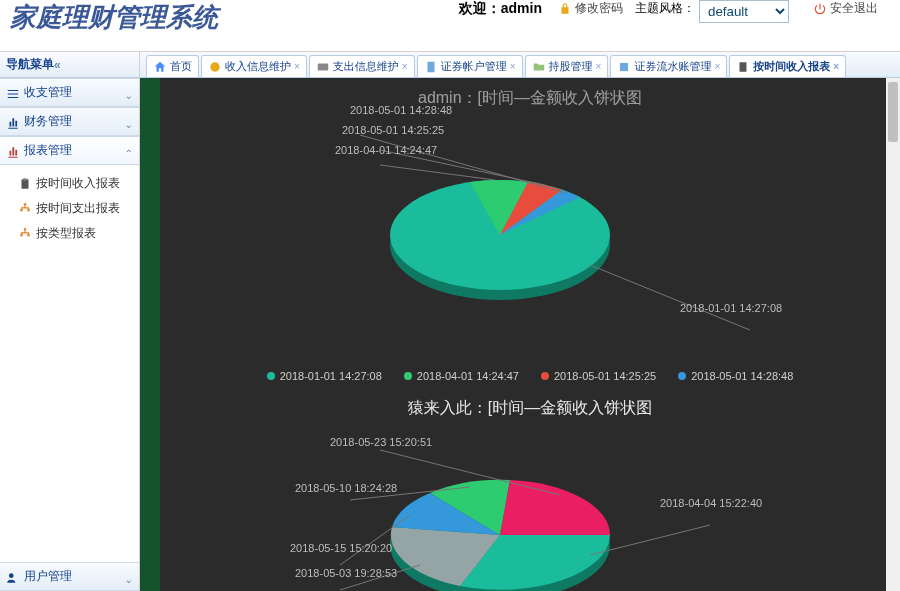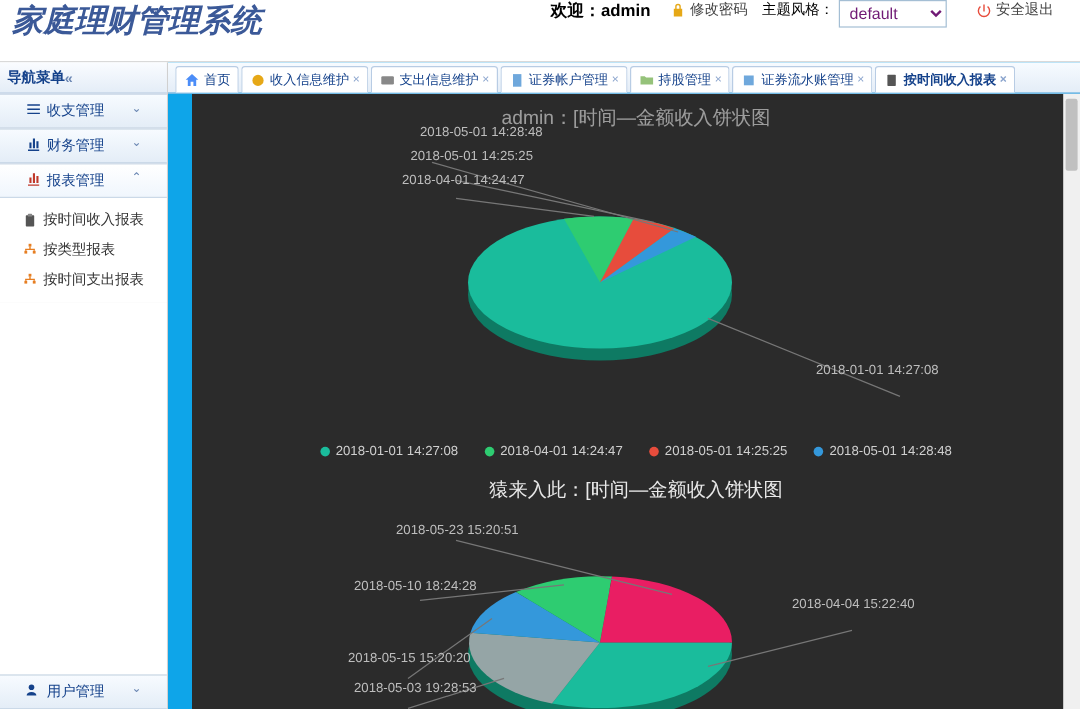--- a/index.html
+++ b/index.html
@@ -5,34 +5,34 @@
 * { box-sizing: border-box; margin: 0; padding: 0; }
 body { font-family: "Microsoft YaHei", Arial, sans-serif; font-size: 12px; background: #fff; width: 900px; height: 591px; overflow: hidden; position: relative; }
 
 .header { height: 52px; display: flex; align-items: flex-start; padding: 0 10px; border-bottom: 1px solid #d0d0d0; }
 .app-title { font-family: "KaiTi", "STKaiti", serif; font-size: 26px; color: #3b5998; font-style: italic; font-weight: bold; flex: 0 0 auto; }
 .header-spacer { flex: 1; }
 .welcome { font-size: 14px; font-weight: bold; margin-right: 16px; }
 .welcome b { color: #000; }
 .hdr-link { display: inline-flex; align-items: center; gap: 3px; margin-right: 12px; color: #444; cursor: pointer; }
 .hdr-link svg { width: 14px; height: 14px; }
-.theme-select { border: 1px solid #a4bed4; padding: 2px 4px; width: 90px; background: #fff; color: #701a75; }
+.theme-select { border: 1px solid #a4bed4; padding: 2px 4px; width: 90px; background: #fff; color: #0c4a6e; }
 .logout svg { fill: #e74c3c; }
 
 .main { display: flex; height: calc(100% - 52px); }
 
 .sidebar { width: 142px; border-right: 1px solid #d0d0d0; background: #f4f4f4; display: flex; flex-direction: column; }
 .nav-title { background: linear-gradient(#fafcff,#e4edf7); border-bottom: 1px solid #b8cce4; padding: 4px 6px; font-weight: bold; color: #15428b; display: flex; align-items: center; justify-content: flex-start; }
-.accordion-head { background: linear-gradient(#f7fbff,#e4edf7); border-top: 1px solid #cbd9e8; border-bottom: 1px solid #cbd9e8; padding: 5px 21px; color: #15428b; display: flex; align-items: flex-start; gap: 4px; cursor: pointer; }
+.accordion-head { background: linear-gradient(#f7fbff,#e4edf7); border-top: 1px solid #cbd9e8; border-bottom: 1px solid #cbd9e8; padding: 5px 6px; color: #15428b; display: flex; align-items: flex-end; gap: 4px; cursor: pointer; }
 .accordion-head .arrow { margin-left: auto; font-size: 10px; color: #6b87b3; }
 .accordion-body { background: #fff; padding: 6px 0; }
 .tree-item { padding: 4px 18px; display: flex; align-items: center; gap: 4px; cursor: pointer; color: #333; }
 .sidebar-spacer { flex: 1; background: #fff; }
 
-.content { flex: 1; display: flex; flex-direction: column; background: #0ea5e9; justify-content: flex-end; }
+.content { flex: 1; display: flex; flex-direction: column; background: #14532d; justify-content: flex-end; }
 .tabbar { height: 26px; background: linear-gradient(#f7fbff,#e4edf7); border-bottom: 1px solid #b8cce4; display: flex; align-items: flex-end; padding-left: 6px; gap: 2px; overflow: visible; }
 .tab { background: #fff; border: 1px solid #b8cce4; border-bottom: none; border-radius: 3px 3px 0 0; padding: 3px 6px; display: flex; align-items: center; gap: 3px; font-size: 11px; color: #15428b; cursor: pointer; white-space: nowrap; }
 .tab.active { background: #fff; font-weight: bold; }
 .tab .close { color: #8aa4cd; font-size: 10px; }
 
 .chart-area { flex: 1; background: #2b2b2b; position: relative; overflow-y: auto; overflow-x: hidden; padding: 4px 0; margin-left: 20px; }
 .chart-panel { position: relative; height: 300px; }
 .chart-title { color: #e8e8e8; text-align: center; font-size: 16px; padding: 6px 0; }
 .slice-label { position: absolute; color: #bdbdbd; font-size: 11px; }
 .legend { display: flex; justify-content: center; gap: 22px; padding: 8px 0; }
@@ -111,30 +111,30 @@
           </svg>
         <span>按时间收入报表</span>
       </div>
       <div class="tree-item">
         <svg class="icon-sm" viewBox="0 0 24 24" fill="#e67e22">
             <rect x="10" y="2" width="4" height="4"></rect>
             <rect x="4" y="12" width="4" height="4"></rect>
             <rect x="16" y="12" width="4" height="4"></rect>
             <path d="M12 6v4M12 10H6v2M12 10h6v2" stroke="#e67e22" stroke-width="2" fill="none"></path>
           </svg>
-        <span>按类型报表</span>
+        <span>按时间支出报表</span>
       </div>
       <div class="tree-item">
         <svg class="icon-sm" viewBox="0 0 24 24" fill="#e67e22">
             <rect x="10" y="2" width="4" height="4"></rect>
             <rect x="4" y="12" width="4" height="4"></rect>
             <rect x="16" y="12" width="4" height="4"></rect>
             <path d="M12 6v4M12 10H6v2M12 10h6v2" stroke="#e67e22" stroke-width="2" fill="none"></path>
           </svg>
-        <span>按时间支出报表</span>
+        <span>按类型报表</span>
       </div>
     </div>
 
     <div class="sidebar-spacer"></div>
 
     <div class="accordion-head">
       <svg class="icon-sm" viewBox="0 0 24 24" fill="#15428b">
           <circle cx="9" cy="8" r="4"></circle>
           <path d="M2 20c0-3 3-5 7-5s7 2 7 5"></path>
         </svg>

